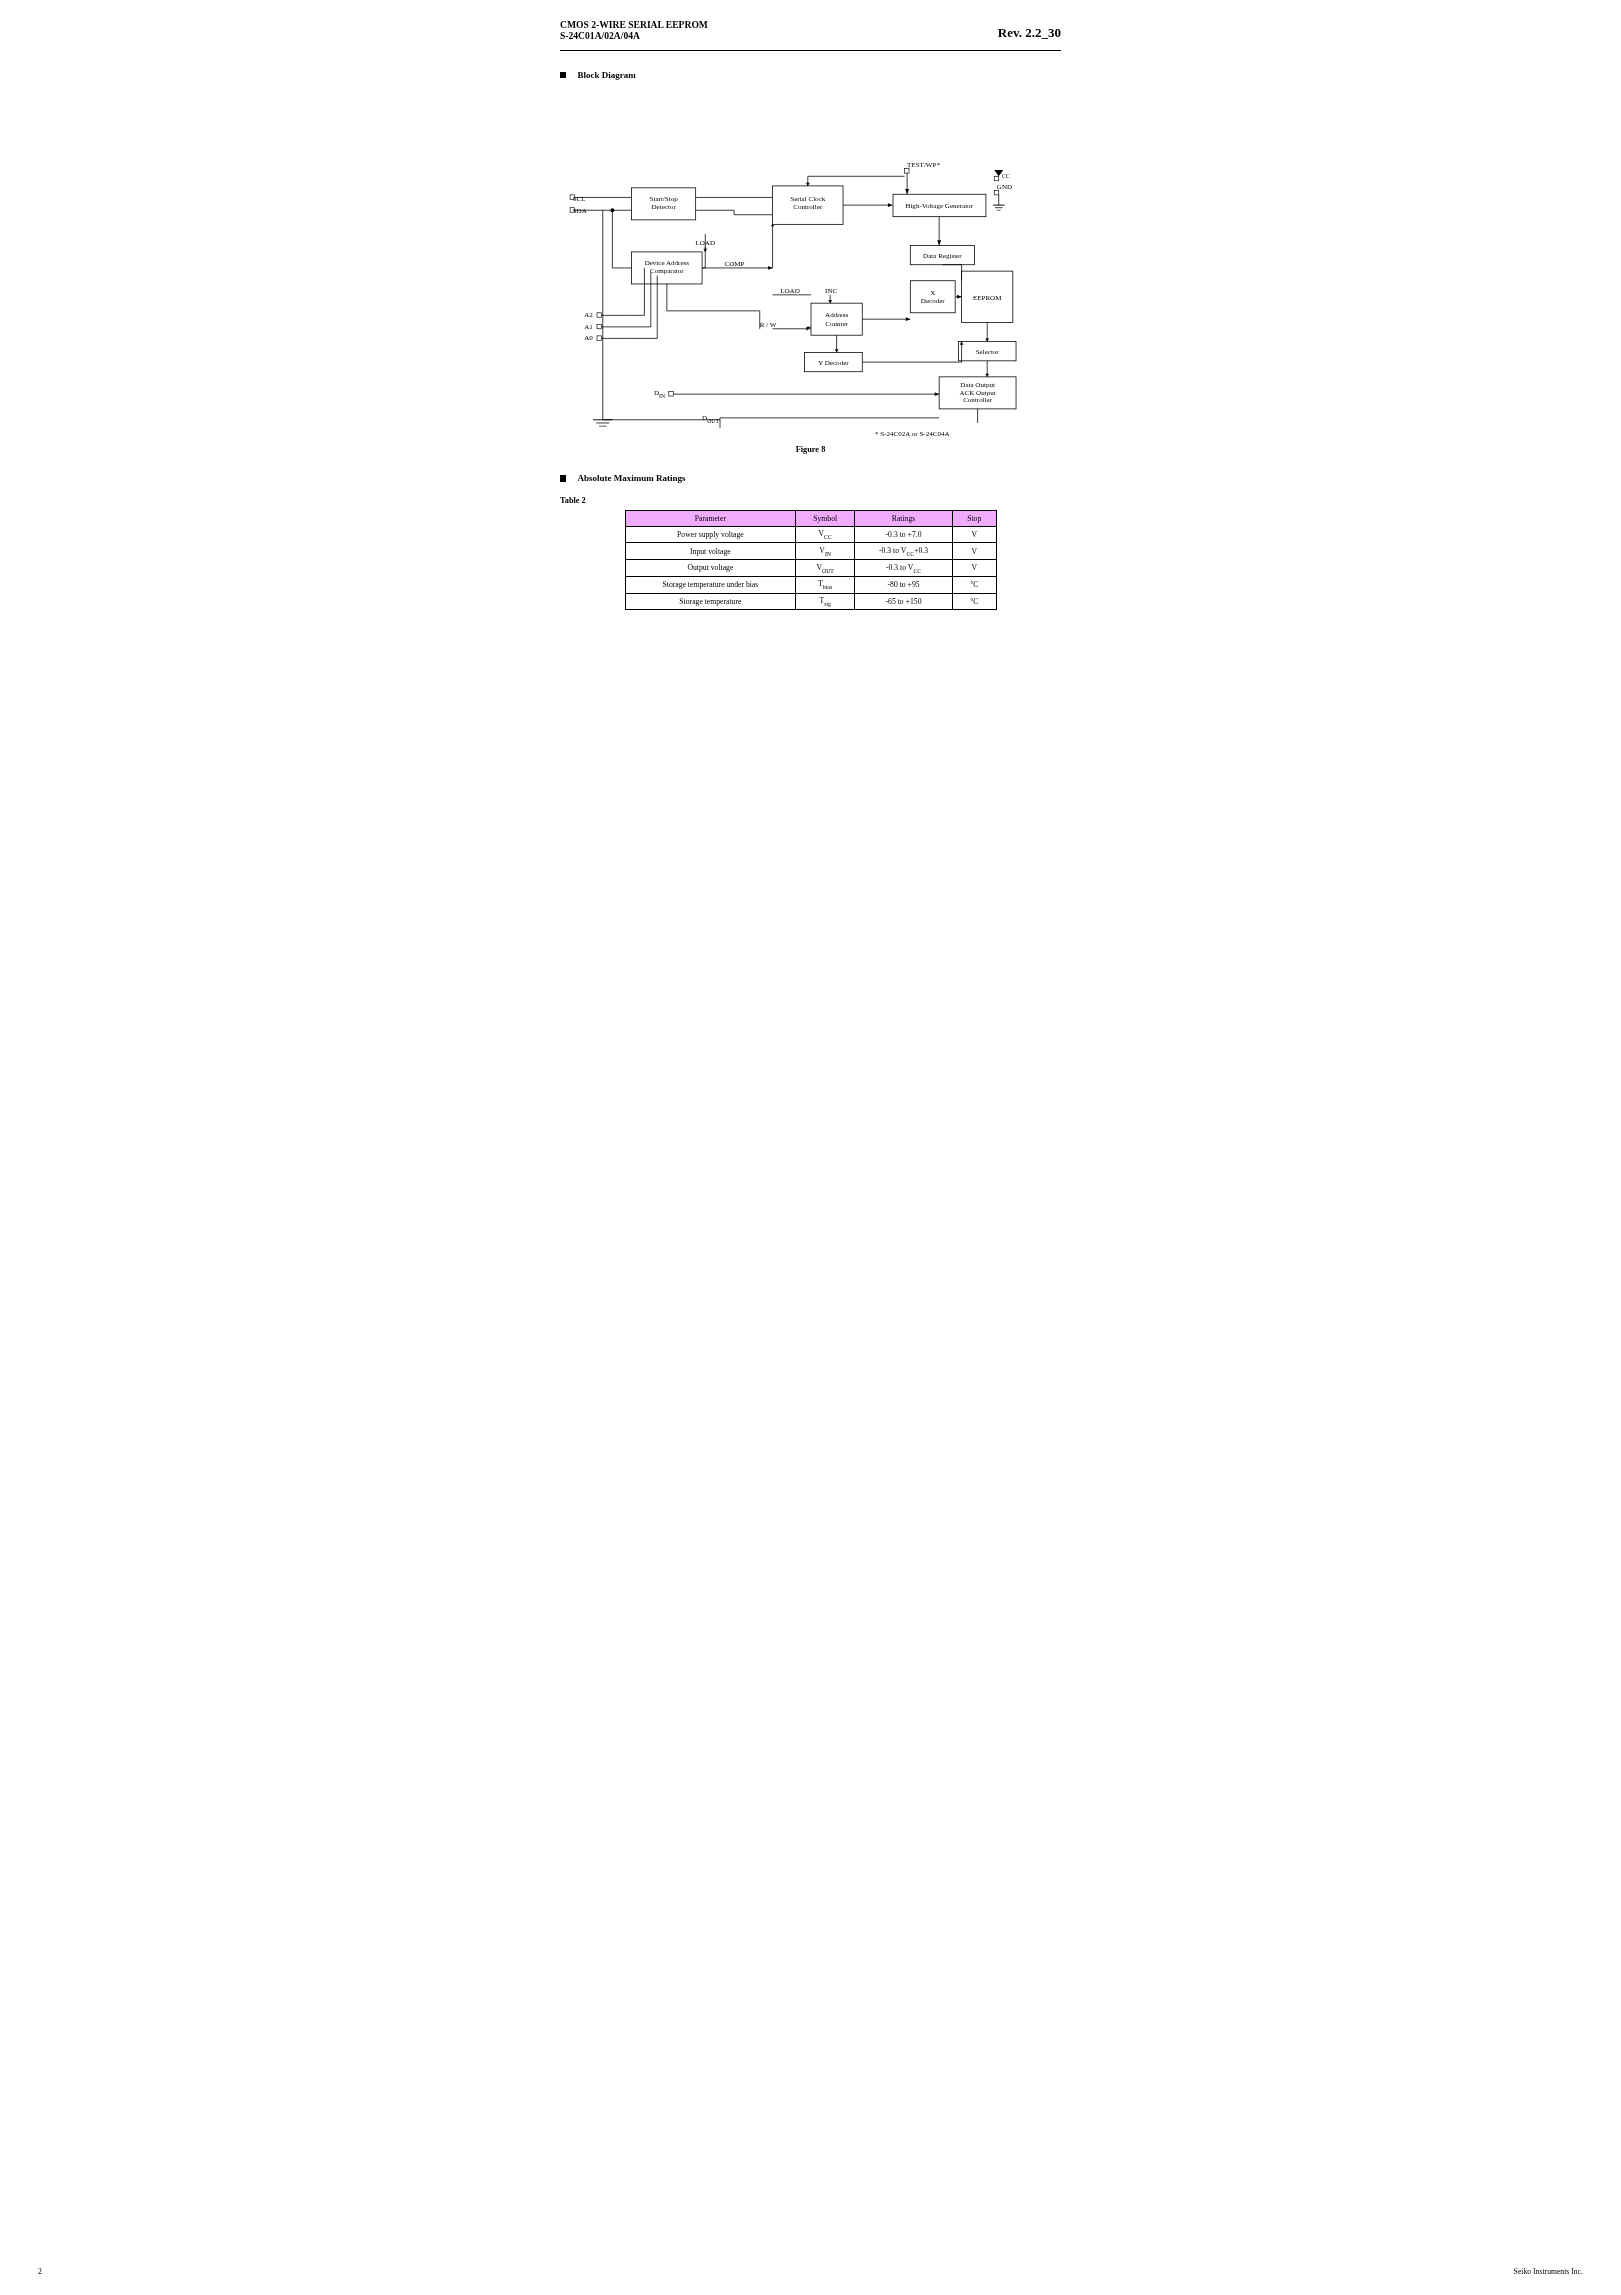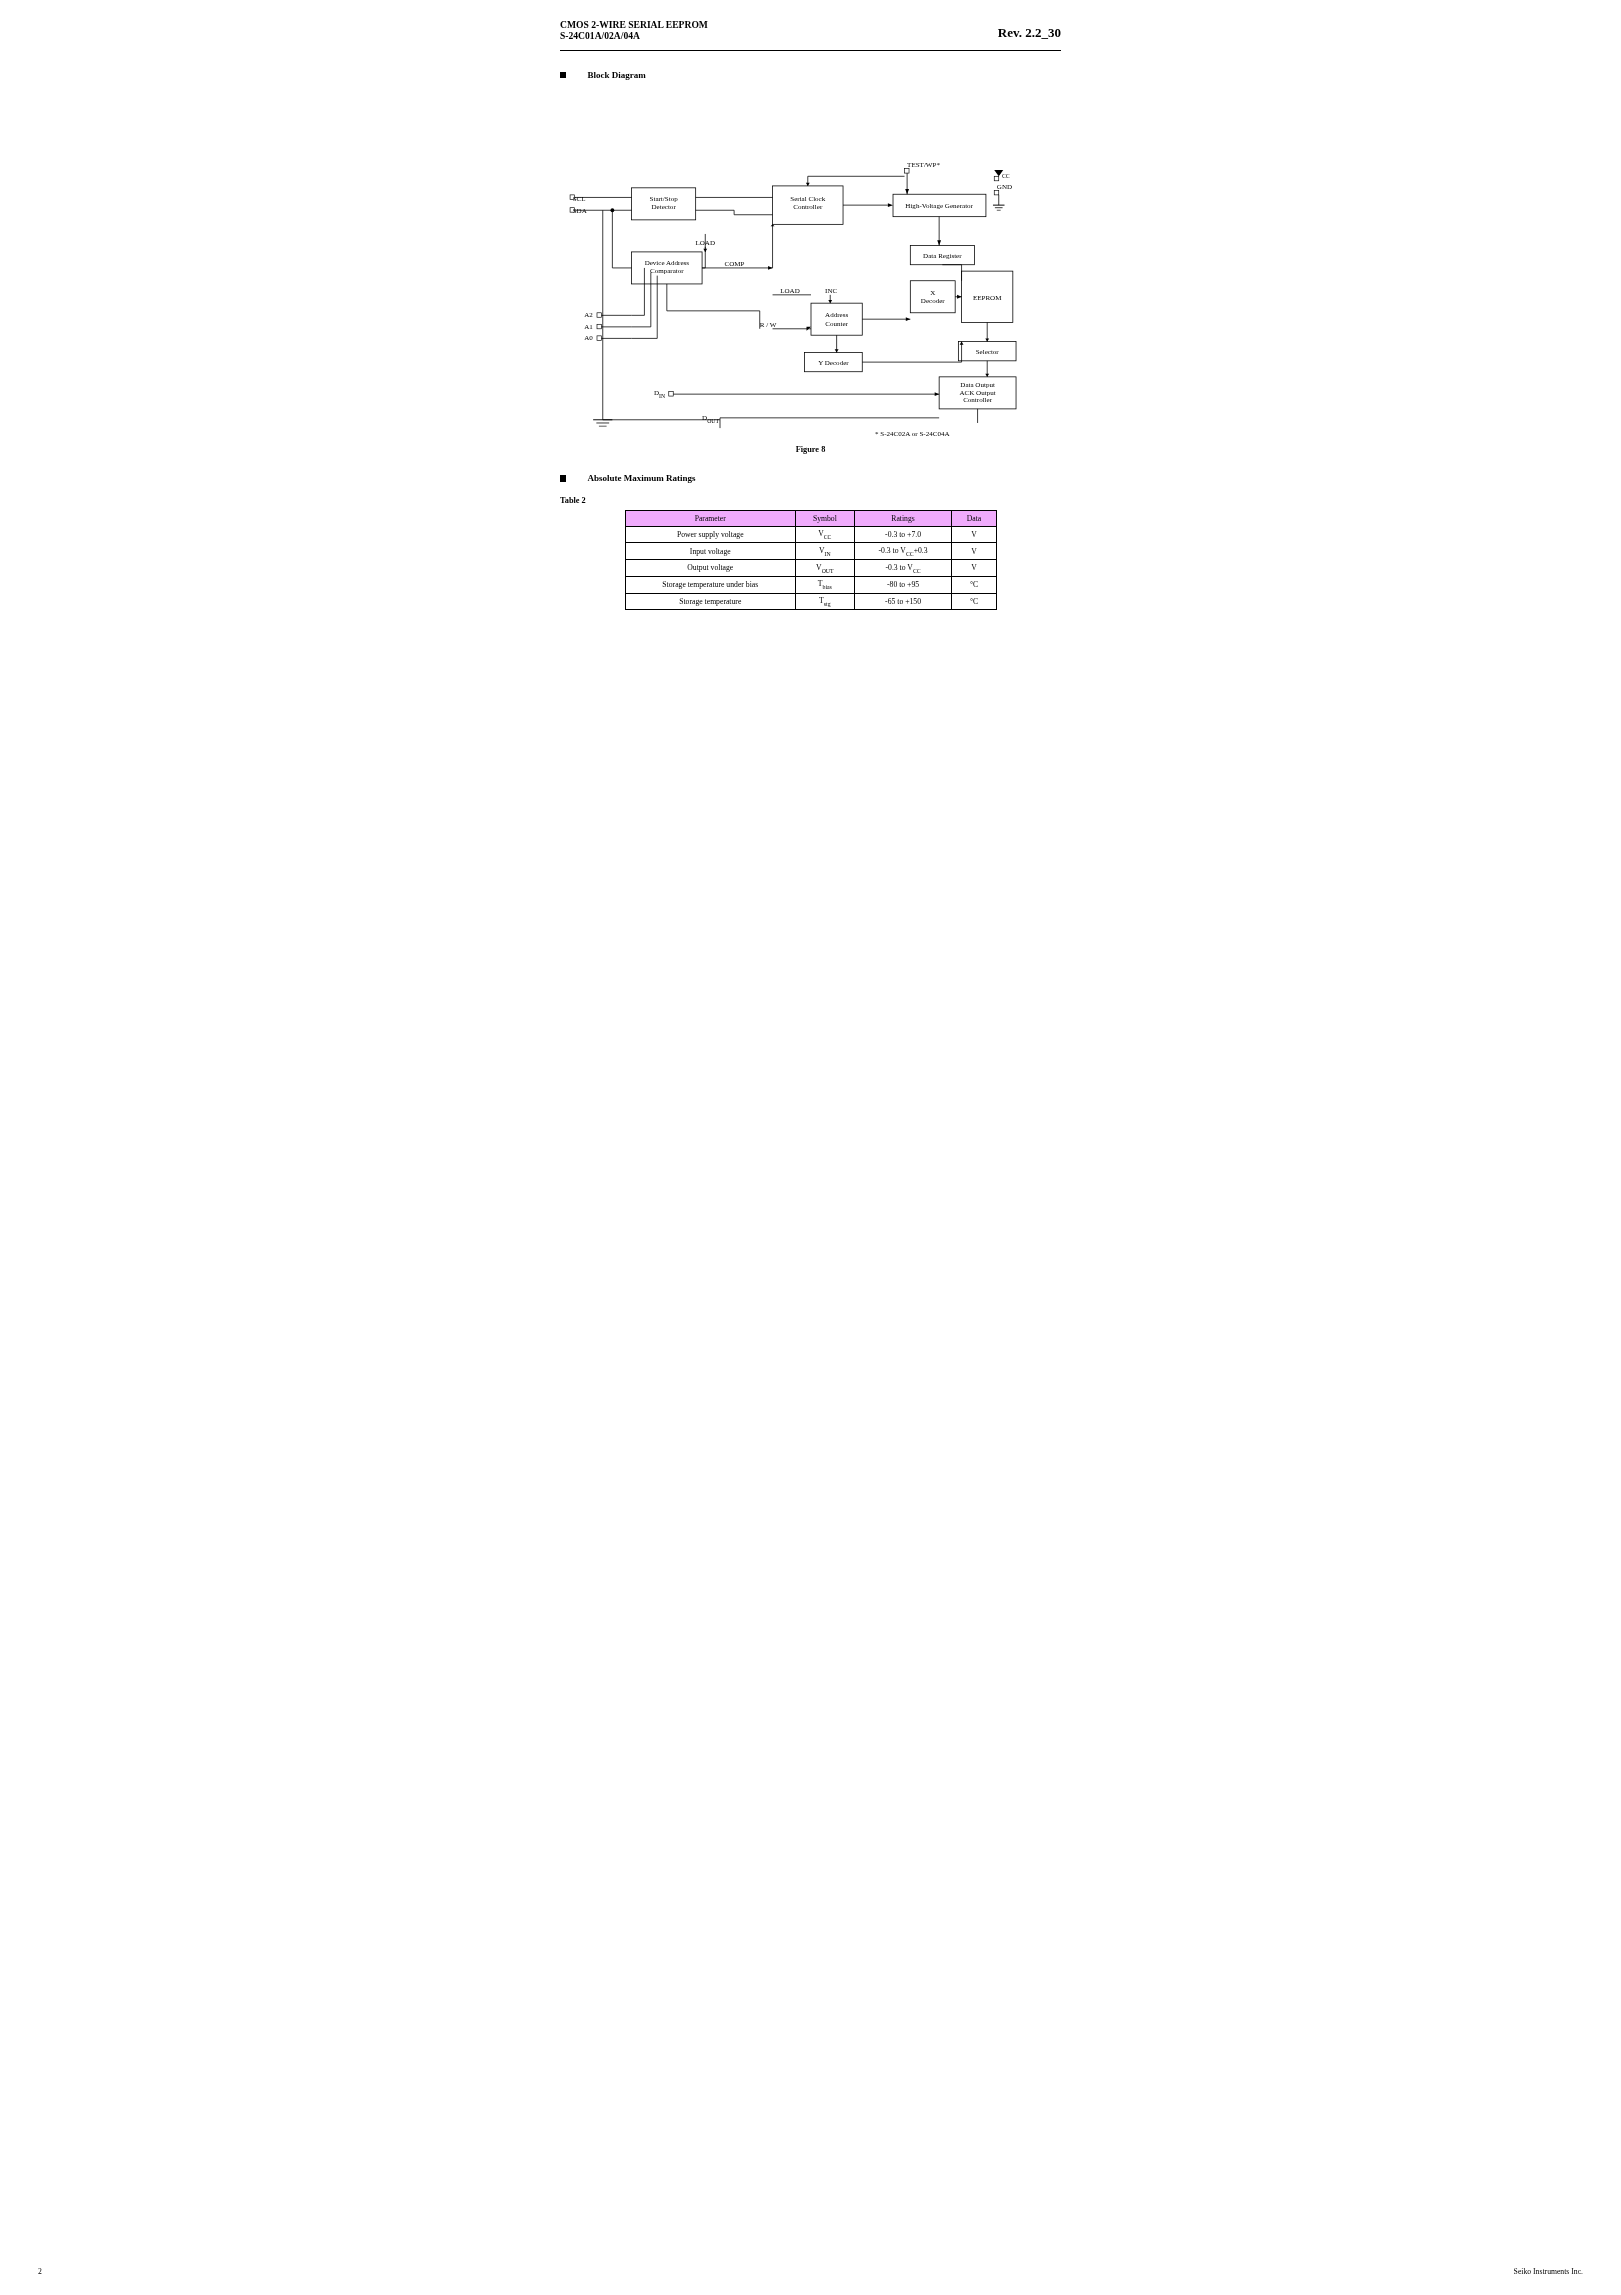--- a/index.html
+++ b/index.html
@@ -22,21 +22,21 @@
       justify-content: space-between;
       align-items: flex-end;
     }
     .header-left { font-size: 9.6px; font-weight: bold; }
     .header-right { font-size: 13px; font-weight: bold; }
 
     
     .section-heading {
       display: flex;
       align-items: center;
-      gap: 21px;
+      gap: 11px;
       font-weight: bold;
       font-size: 9px;
       margin-bottom: 13px;
     }
     .bullet-square {
       width: 6.4px; height: 6.4px;
       background: #000;
       display: inline-block;
       flex-shrink: 0;
     }
@@ -310,21 +310,21 @@
 <div class="table-title">
   <span>Table  2</span>
 </div>
 
 <table class="ratings">
   <thead>
     <tr>
       <th>Parameter</th>
       <th>Symbol</th>
       <th>Ratings</th>
-      <th>Data</th>
+      <th>Stop</th>
     </tr>
   </thead>
   <tbody>
     <tr>
       <td>Power supply voltage</td>
       <td>V<sub>CC</sub></td>
       <td>-0.3 to +7.0</td>
       <td>V</td>
     </tr>
     <tr>

